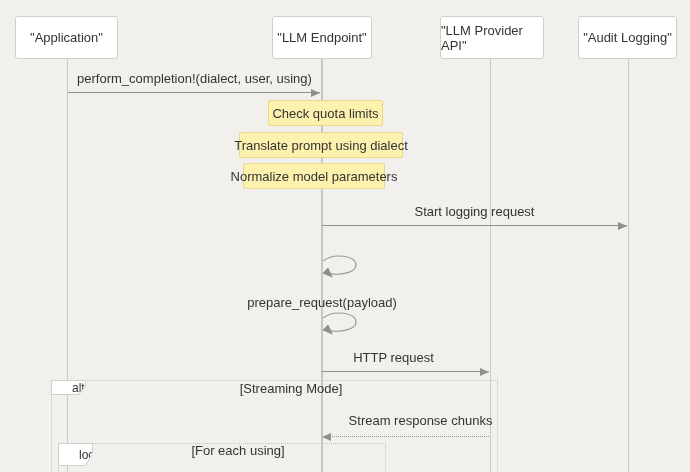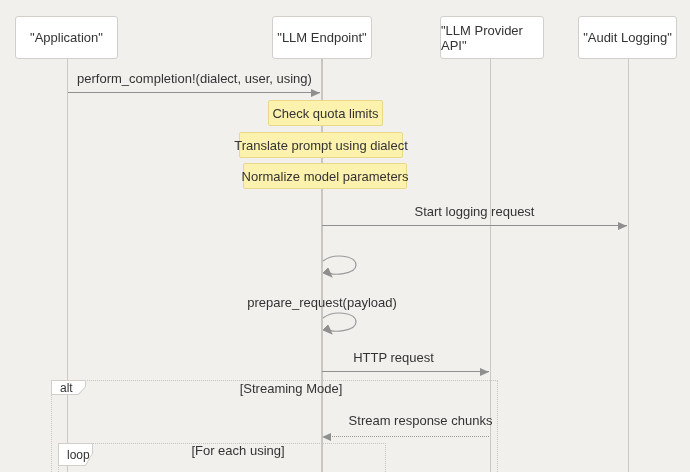--- a/index.html
+++ b/index.html
@@ -68,21 +68,21 @@
   .tab{
     position:absolute;z-index:5;
     background:#d2cfca;
     clip-path:polygon(0 0,100% 0,100% 45%,79% 100%,0 100%);
   }
   .tab-inner{
     position:absolute;inset:1px;
     background:#ffffff;
     clip-path:polygon(0 0,100% 0,100% 45%,79% 100%,0 100%);
     display:flex;align-items:center;
-    padding-left:8px;box-sizing:border-box;
+    padding-left:20px;box-sizing:border-box;
     font-size:12px;color:#333;
   }
   .cond{
     position:absolute;z-index:3;white-space:nowrap;
     transform:translateX(-50%);line-height:14px;
   }
 </style>
 </head>
 <body>
 
@@ -104,21 +104,21 @@
     <div class="tab-inner">loop</div>
   </div>
   <div class="cond" style="left:238px;top:444px">[For each using]</div>
 
   <div class="mlabel" style="left:68px;top:71px;width:253px">perform_completion!(dialect, user, using)</div>
   <div class="mline" style="left:68px;top:92px;width:252px"></div>
   <div class="arrow-right" style="left:311px;top:89px"></div>
 
   <div class="note" style="left:268px;top:100px;width:115px">Check quota limits</div>
   <div class="note" style="left:239px;top:132px;width:164px">Translate prompt using dialect</div>
-  <div class="note" style="left:243px;top:163px;width:164px">Normalize model parameters</div>
+  <div class="note" style="left:243px;top:163px;width:142px">Normalize model parameters</div>
 
   <div class="mlabel" style="left:322px;top:204px;width:305px">Start logging request</div>
   <div class="mline" style="left:322px;top:225px;width:305px"></div>
   <div class="arrow-right" style="left:618px;top:222px"></div>
 
   <svg class="selfloop" style="left:321px;top:253px" width="40" height="26" viewBox="0 0 40 26">
     <defs>
       <marker id="ah1" markerWidth="9" markerHeight="7" refX="8" refY="3.5" orient="auto">
         <path d="M9,0 L0,3.5 L9,7 z" fill="#8f8f8f"></path>
       </marker>

